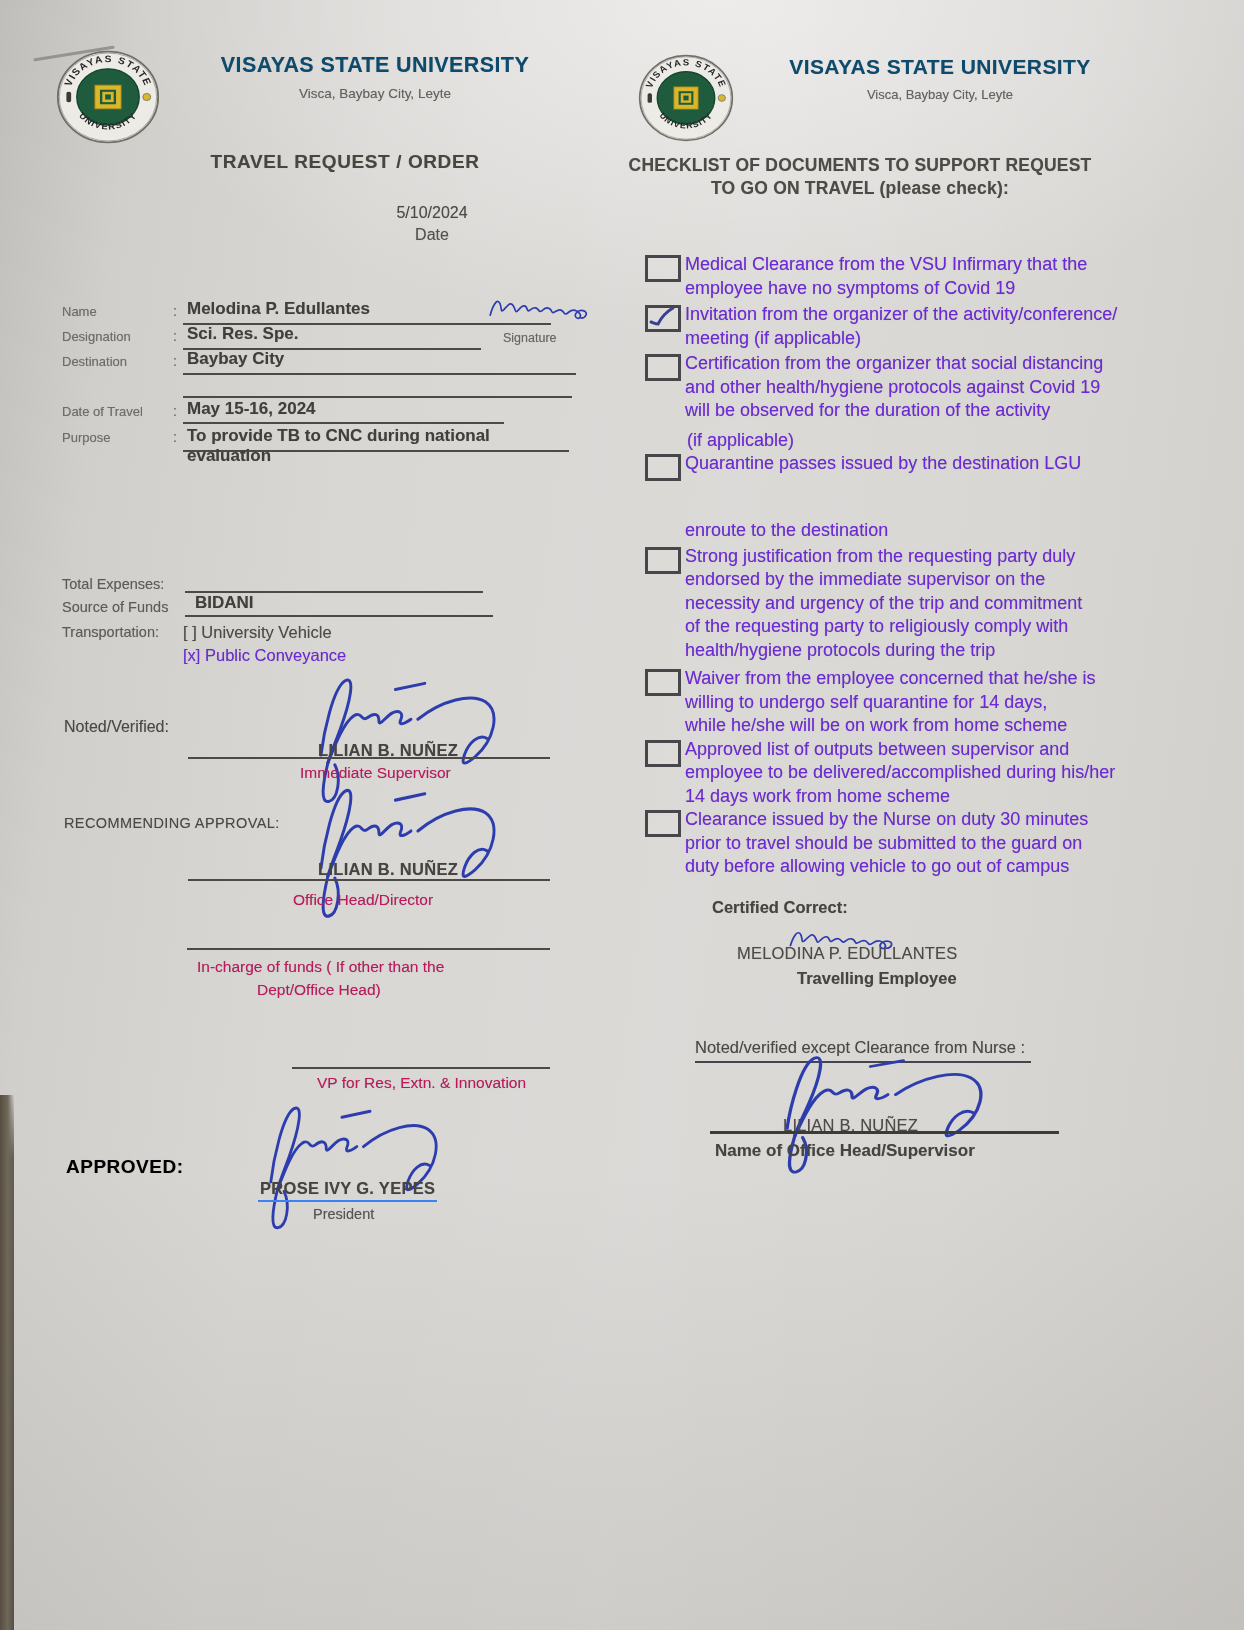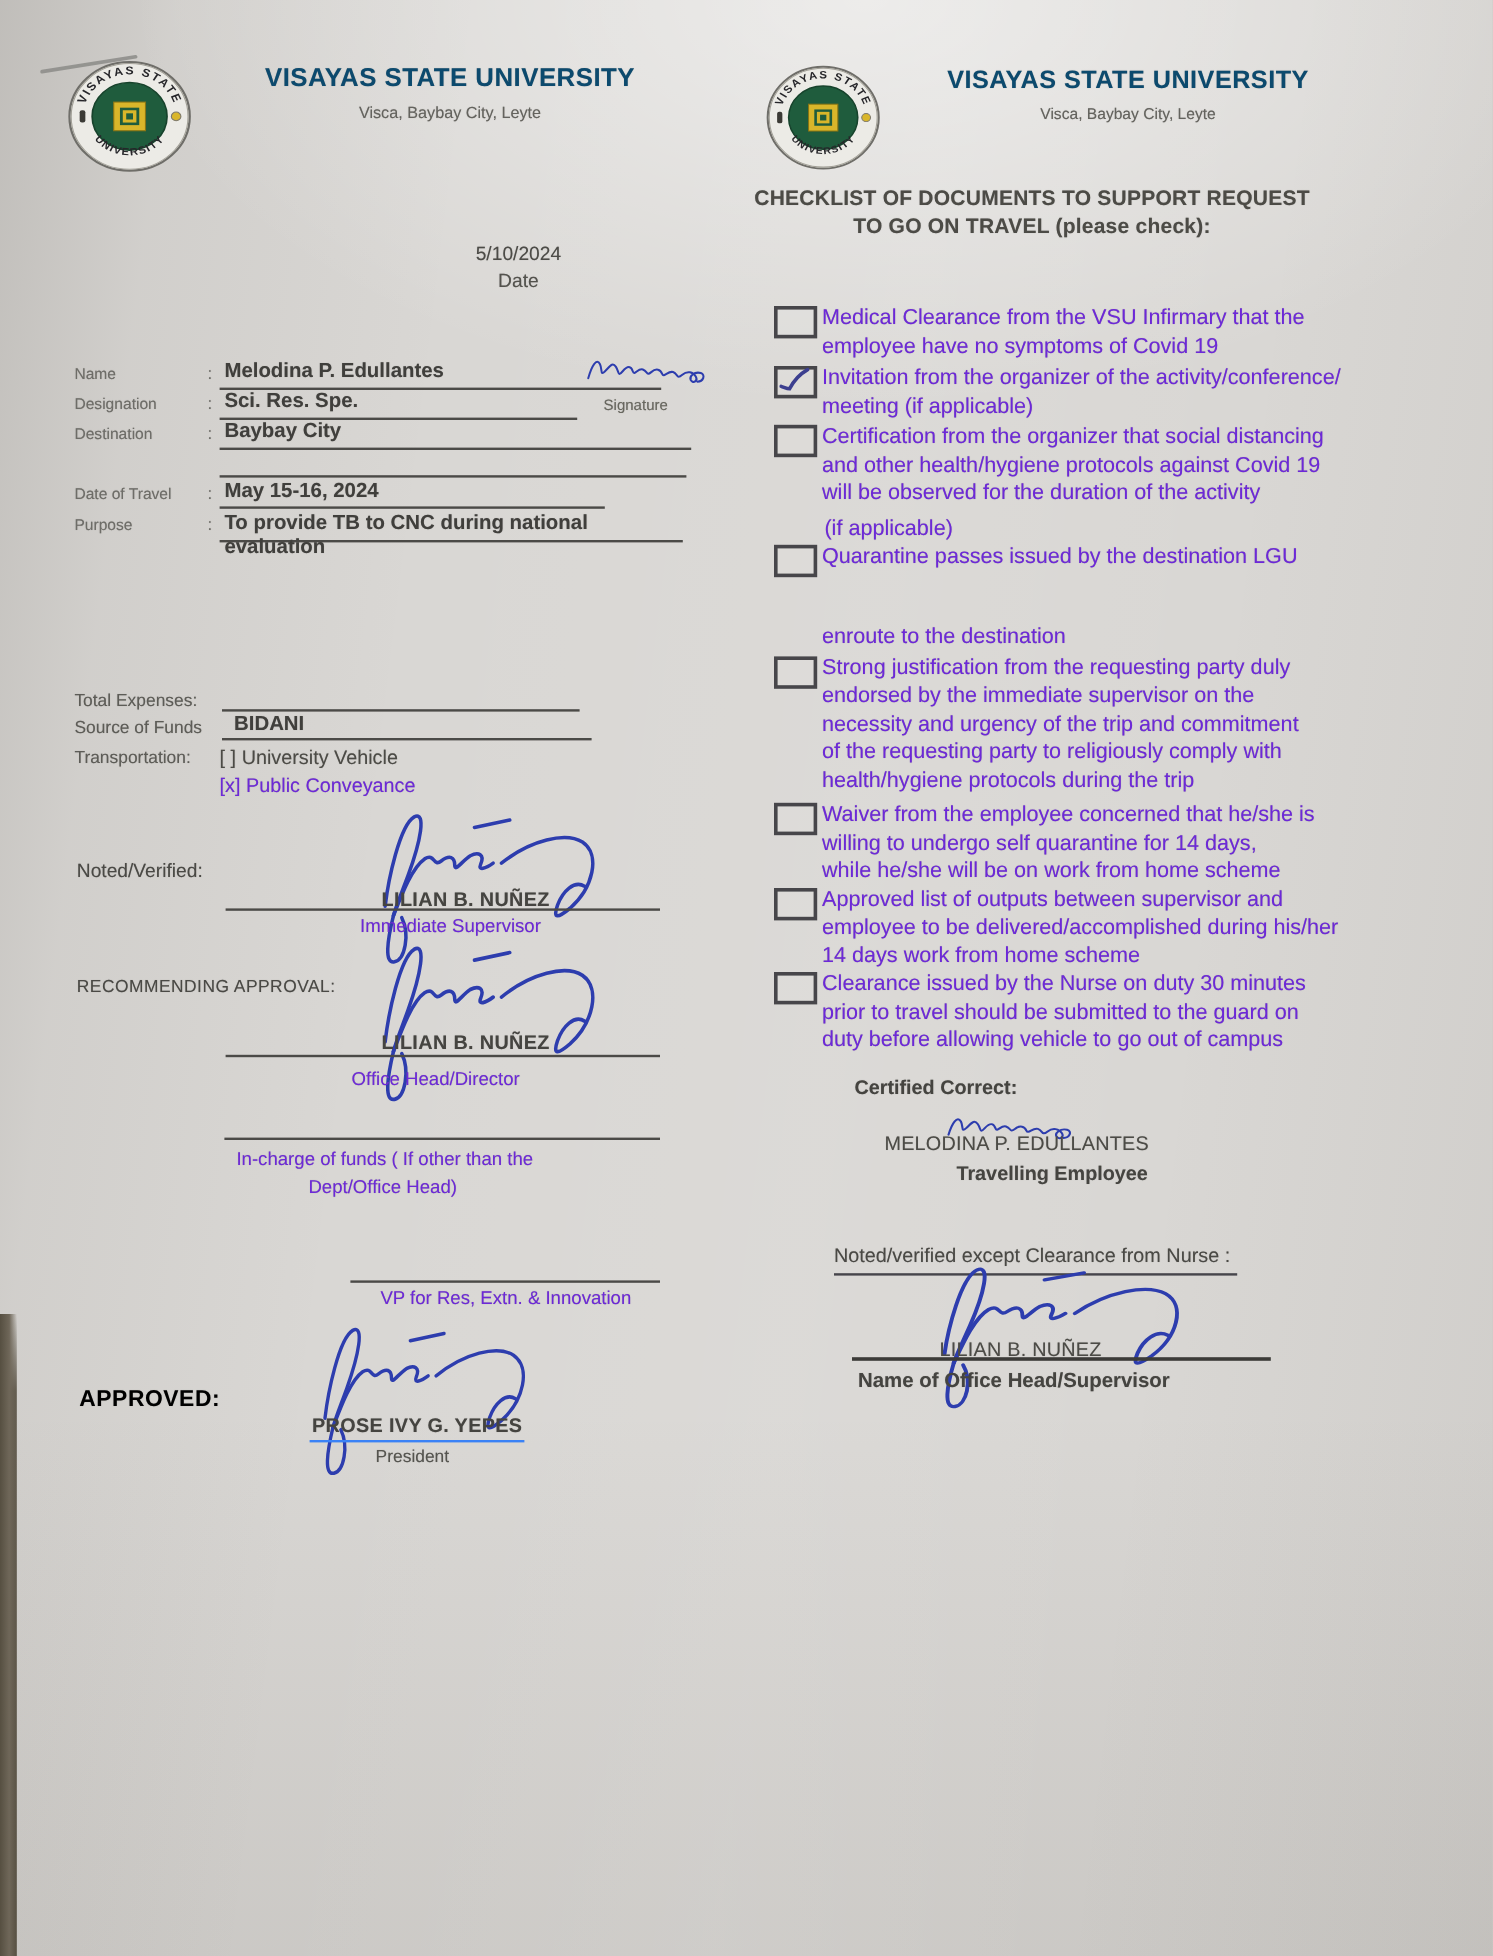--- a/index.html
+++ b/index.html
@@ -19,21 +19,21 @@
   .b{font-weight:bold}
   .uni{font-size:21.5px;letter-spacing:.4px;color:#0c4a6e}
   .addr{font-size:13.5px;color:#64635e}
   .formtitle{font-size:19px;letter-spacing:.6px;color:#47463f}
   .rhead{font-size:17.5px;color:#4c4b46;letter-spacing:.2px}
   .flabel{font-size:13px;color:#6e6d68}
   .slabel{font-size:14.5px;color:#5d5c57}
   .colon{font-size:14px;color:#6e6d68}
   .fval{font-size:17px;font-weight:bold;color:#403f3c}
   .uline{border-bottom:2px solid #4b4a47}
-  .roletxt{font-size:15.5px;color:#6d28d9}
+  .roletxt{font-size:15.5px;color:#be185d}
   .nametxt{font-size:16.5px;font-weight:bold;color:#454440;letter-spacing:.3px}
   .chk-wrap{position:absolute;left:645px;top:253px;width:482px}
   .chk-item{display:flex;align-items:flex-start}
   .chk-box{flex:none;width:30px;height:21px;border:3px solid #47464a;margin:2px 4px 0 0;position:relative;background:rgba(255,255,255,.06)}
   .chk-text{font-size:18px;line-height:23.5px;color:#6d28d9;white-space:pre-line}
   .sigblue{stroke:#2d3dae;fill:none;stroke-linecap:round;stroke-linejoin:round}
   .thickline{background:#3c3b38}
 </style>
 </head>
 <body>
@@ -71,20 +71,21 @@
       </g>
     </defs>
   </svg>
 
   <svg class="abs" style="left:56px;top:50px" width="104" height="94" viewBox="0 0 110 110" preserveAspectRatio="none">
       <use href="#vsuseal"></use>
     </svg>
 
   <div class="abs ctr uni b txt" style="left:175px;top:53px;width:400px">VISAYAS STATE UNIVERSITY</div>
   <div class="abs ctr addr txt" style="left:175px;top:86px;width:400px">Visca, Baybay City, Leyte</div>
+  <div class="abs ctr formtitle b txt" style="left:135px;top:151px;width:420px">TRAVEL REQUEST / ORDER</div>
 
   <div class="abs ctr txt" style="left:372px;top:204px;width:120px;font-size:16px;color:#4c4b47">5/10/2024</div>
   <div class="abs ctr txt" style="left:372px;top:226px;width:120px;font-size:16px;color:#53524d">Date</div>
 
   <div class="abs flabel txt" style="left:62px;top:304px">Name</div>
   <div class="abs flabel txt" style="left:62px;top:329px">Designation</div>
   <div class="abs flabel txt" style="left:62px;top:354px">Destination</div>
   <div class="abs flabel txt" style="left:62px;top:404px">Date of Travel</div>
   <div class="abs flabel txt" style="left:62px;top:430px">Purpose</div>
   <div class="abs colon txt" style="left:173px;top:303px">:</div>

